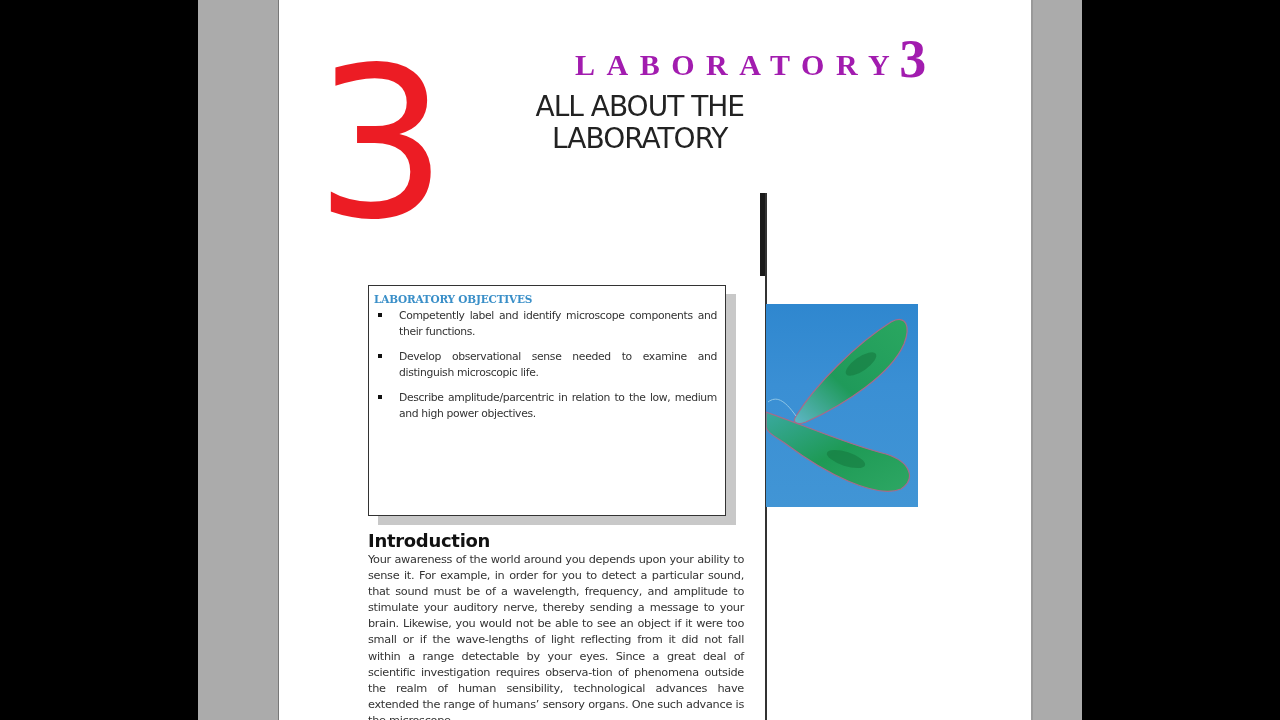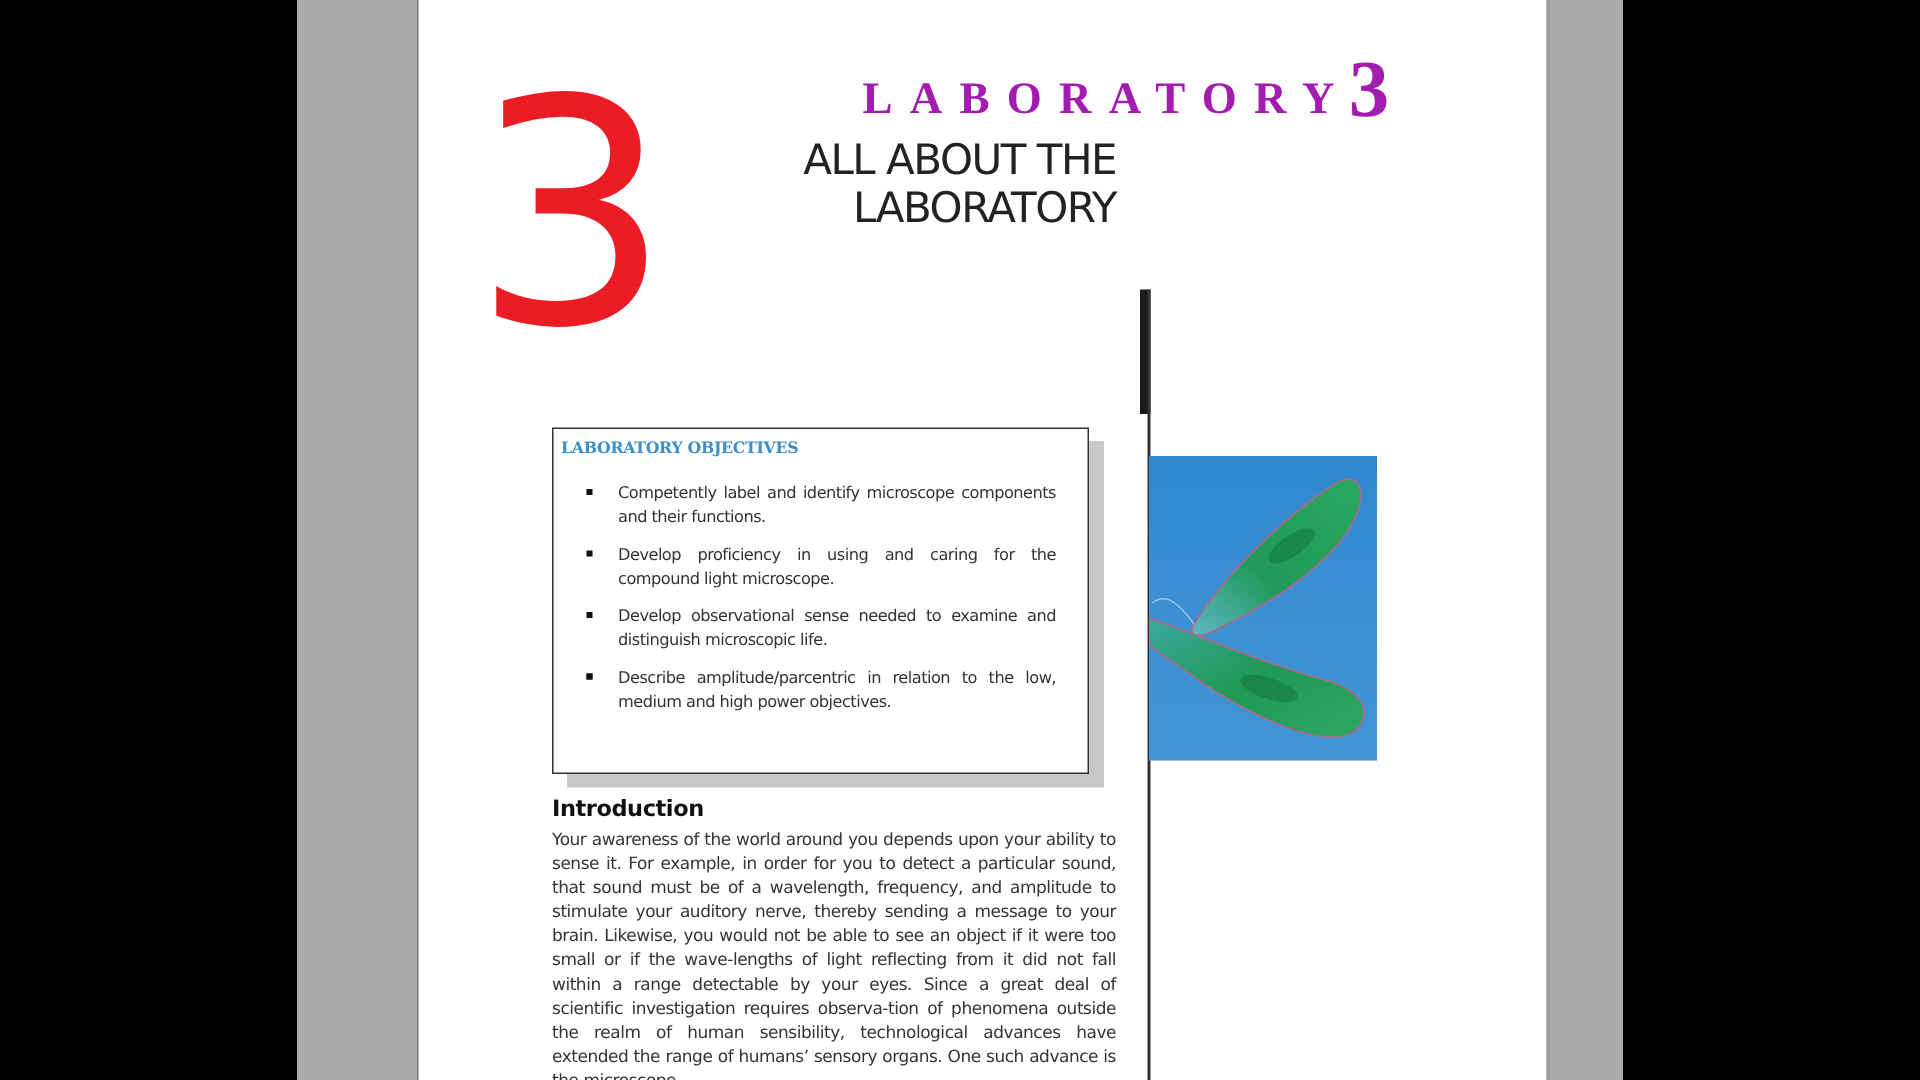--- a/index.html
+++ b/index.html
@@ -3,30 +3,30 @@
 <meta charset="utf-8">
 <style>
   html, body { margin:0; padding:0; }
   body { width:1280px; height:720px; background:#000; position:relative; overflow:hidden; font-family:"Liberation Sans", sans-serif; }
   .gray-left { position:absolute; left:198px; top:0; width:81px; height:720px; background:#ababab; border-right:1px solid #777; box-sizing:border-box; }
   .gray-right { position:absolute; left:1031px; top:0; width:51px; height:720px; background:#ababab; border-left:2px solid #999; box-sizing:border-box; }
   .page { position:absolute; left:279px; top:0; width:752px; height:720px; background:#fff; overflow:hidden; }
   .big-num { position:absolute; left:36px; top:40px; font-family:"DejaVu Sans", sans-serif; font-size:208px; line-height:1; color:#ec1c24; font-weight:normal; }
   .lab-heading { position:absolute; left:296px; top:26px; color:#a21caf; font-family:"Liberation Serif", serif; font-weight:bold; font-size:30px; letter-spacing:11.5px; white-space:nowrap; }
   .lab-heading .lab-num { font-size:54px; letter-spacing:0; margin-left:-2px; position:relative; top:2px; }
-  .chapter-title { position:absolute; right:287px; top:91px; text-align:right; font-family:"DejaVu Sans", sans-serif; font-size:28px; line-height:32px; color:#222; letter-spacing:-1px; }
+  .chapter-title { position:absolute; right:287px; top:91px; text-align:center; font-family:"DejaVu Sans", sans-serif; font-size:28px; line-height:32px; color:#222; letter-spacing:-1px; }
   .black-bar { position:absolute; left:481px; top:193px; width:7px; height:83px; background:#1a1a1a; }
   .vrule { position:absolute; left:486px; top:193px; width:1.5px; height:527px; background:#333; }
   .obj-shadow { position:absolute; left:99px; top:294px; width:358px; height:231px; background:#c8c8c8; }
   .obj-box { position:absolute; left:89px; top:285px; width:358px; height:231px; background:#fff; border:1.5px solid #333; box-sizing:border-box; padding:7px 5px 0 5px; }
   .obj-title { font-family:"DejaVu Serif", serif; font-weight:bold; color:#3a8fc8; font-size:10.5px; letter-spacing:-0.2px; margin-bottom:2px; }
-  .obj-list { list-style:none; margin:16px; padding:0; }
+  .obj-list { list-style:none; margin:3px; padding:0; }
   .obj-item { position:relative; padding-left:22px; font-family:"DejaVu Sans", sans-serif; font-size:10.8px; line-height:16px; color:#333; margin-bottom:9px; text-align:justify; letter-spacing:-0.35px; }
   .obj-item .bullet { position:absolute; left:1px; top:5px; width:4px; height:4px; background:#111; }
-  .intro-heading { position:absolute; left:89px; top:530px; font-family:"DejaVu Sans", sans-serif; font-weight:bold; font-size:15px; color:#111; letter-spacing:-0.3px; }
+  .intro-heading { position:absolute; left:89px; top:530px; font-family:"DejaVu Sans", sans-serif; font-weight:bold; font-size:18px; color:#111; letter-spacing:-0.3px; }
   .intro-body { position:absolute; left:89px; top:552px; width:376px; font-family:"DejaVu Sans", sans-serif; font-size:11.3px; line-height:16.1px; color:#333; text-align:justify; letter-spacing:-0.3px; }
   .photo { position:absolute; left:487px; top:304px; width:152px; height:203px; background:linear-gradient(180deg,#2f87cf 0%,#3a8fd4 40%,#4195d5 100%); overflow:hidden; }
 </style>
 </head>
 <body>
 
 <div class="gray-left"></div>
 <div class="gray-right"></div>
 
 <div class="page">
@@ -42,21 +42,20 @@
   </div>
 
   <div class="black-bar"></div>
   <div class="vrule"></div>
 
   <div class="obj-shadow"></div>
   <div class="obj-box">
     <div class="obj-title">LABORATORY OBJECTIVES</div>
     <ul class="obj-list">
       <li class="obj-item"><span class="bullet"></span><span>Competently label and identify microscope components and their functions.</span></li>
-      <li class="obj-item"><span class="bullet"></span><span>Develop proficiency in using and caring for the compound light microscope.</span></li>
       <li class="obj-item"><span class="bullet"></span><span>Develop observational sense needed to examine and distinguish microscopic life.</span></li>
       <li class="obj-item"><span class="bullet"></span></li>
       <li class="obj-item"><span class="bullet"></span><span>Describe amplitude/parcentric in relation to the low, medium and high power objectives.</span></li>
     </ul>
   </div>
 
   <div class="intro-heading">Introduction</div>
   <div class="intro-body">Your awareness of the world around you depends upon your ability to sense it. For example, in order for you to detect a particular sound, that sound must be of a wavelength, frequency, and amplitude to stimulate your auditory nerve, thereby sending a message to your brain. Likewise, you would not be able to see an object if it were too small or if the wave-lengths of light reflecting from it did not fall within a range detectable by your eyes. Since a great deal of scientific investigation requires observa-tion of phenomena outside the realm of human sensibility, technological advances have extended the range of humans’ sensory organs. One such advance is the microscope.</div>
 
   <div class="photo">

